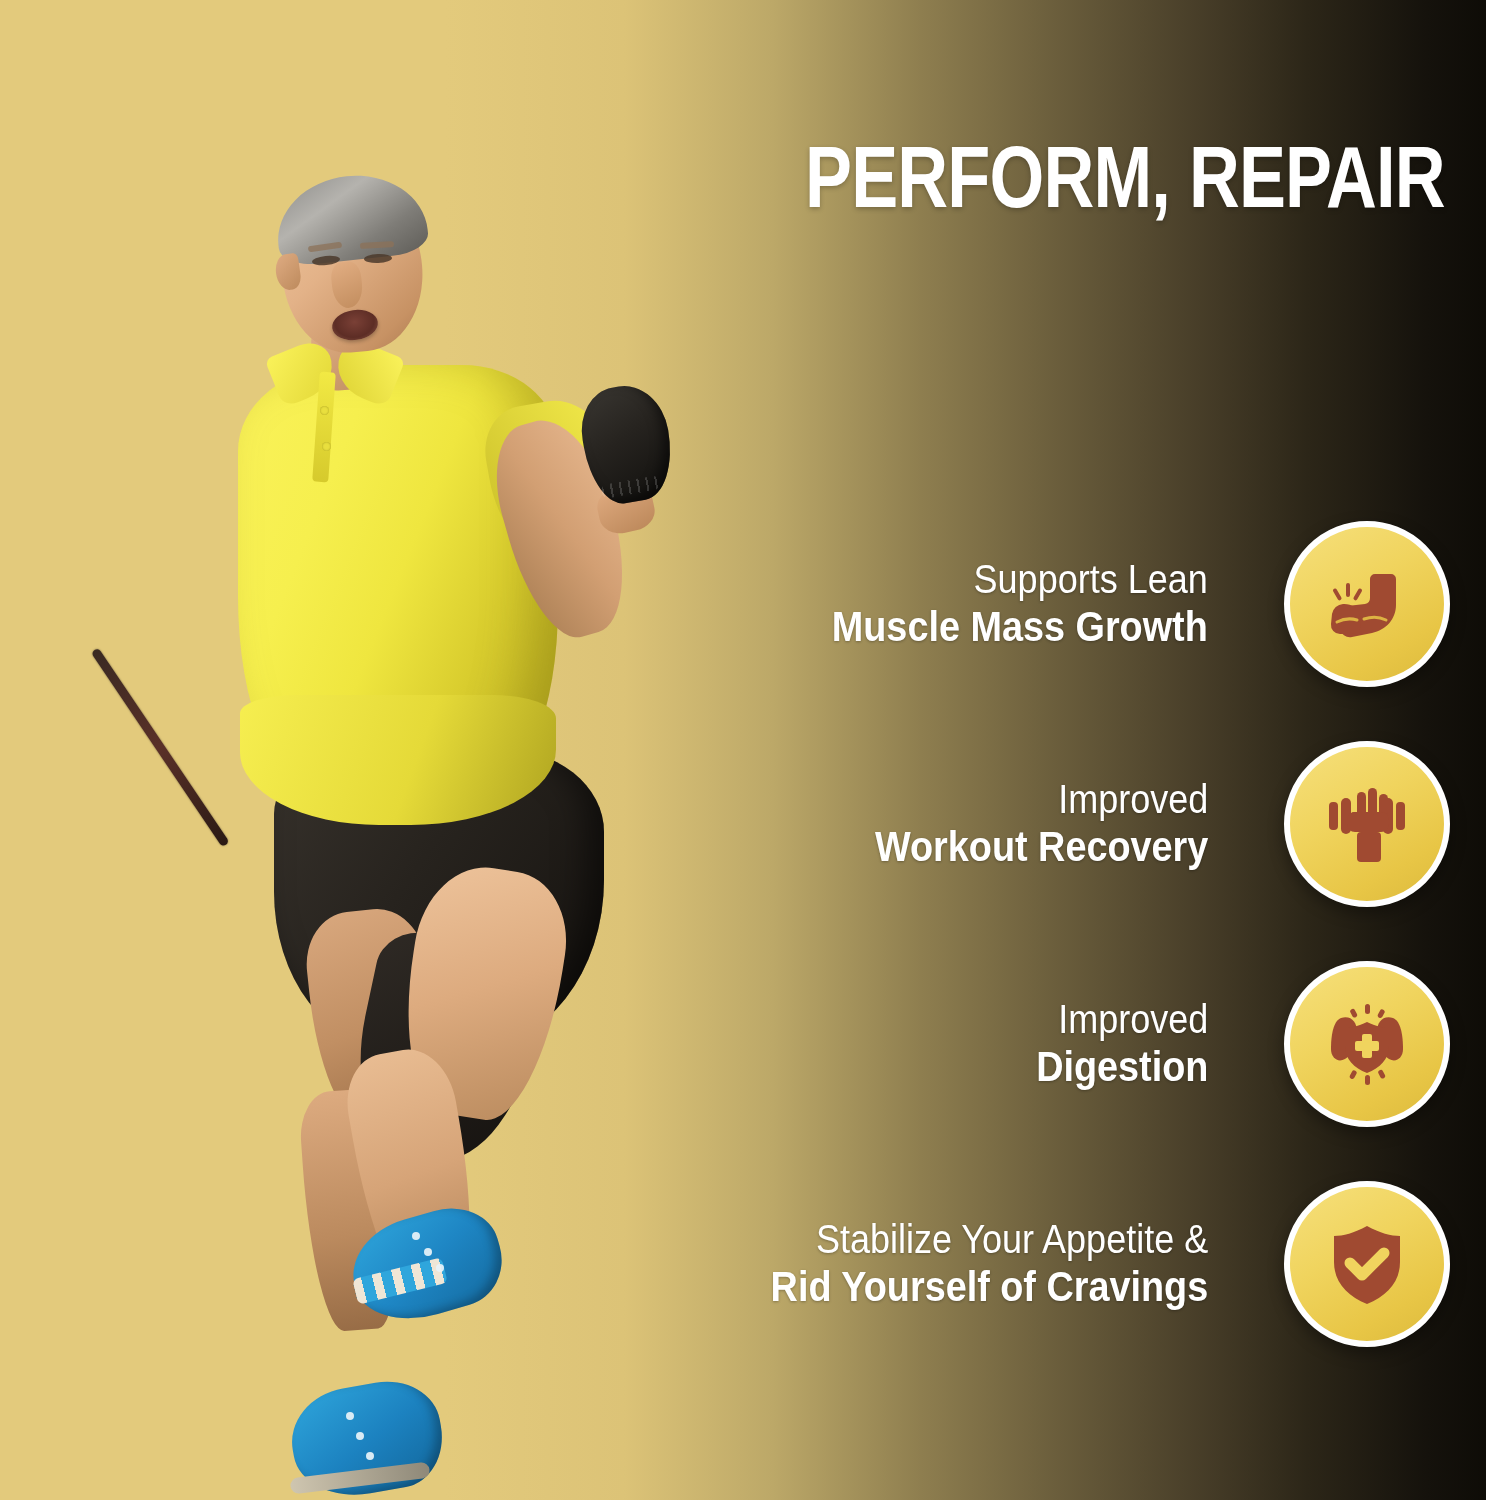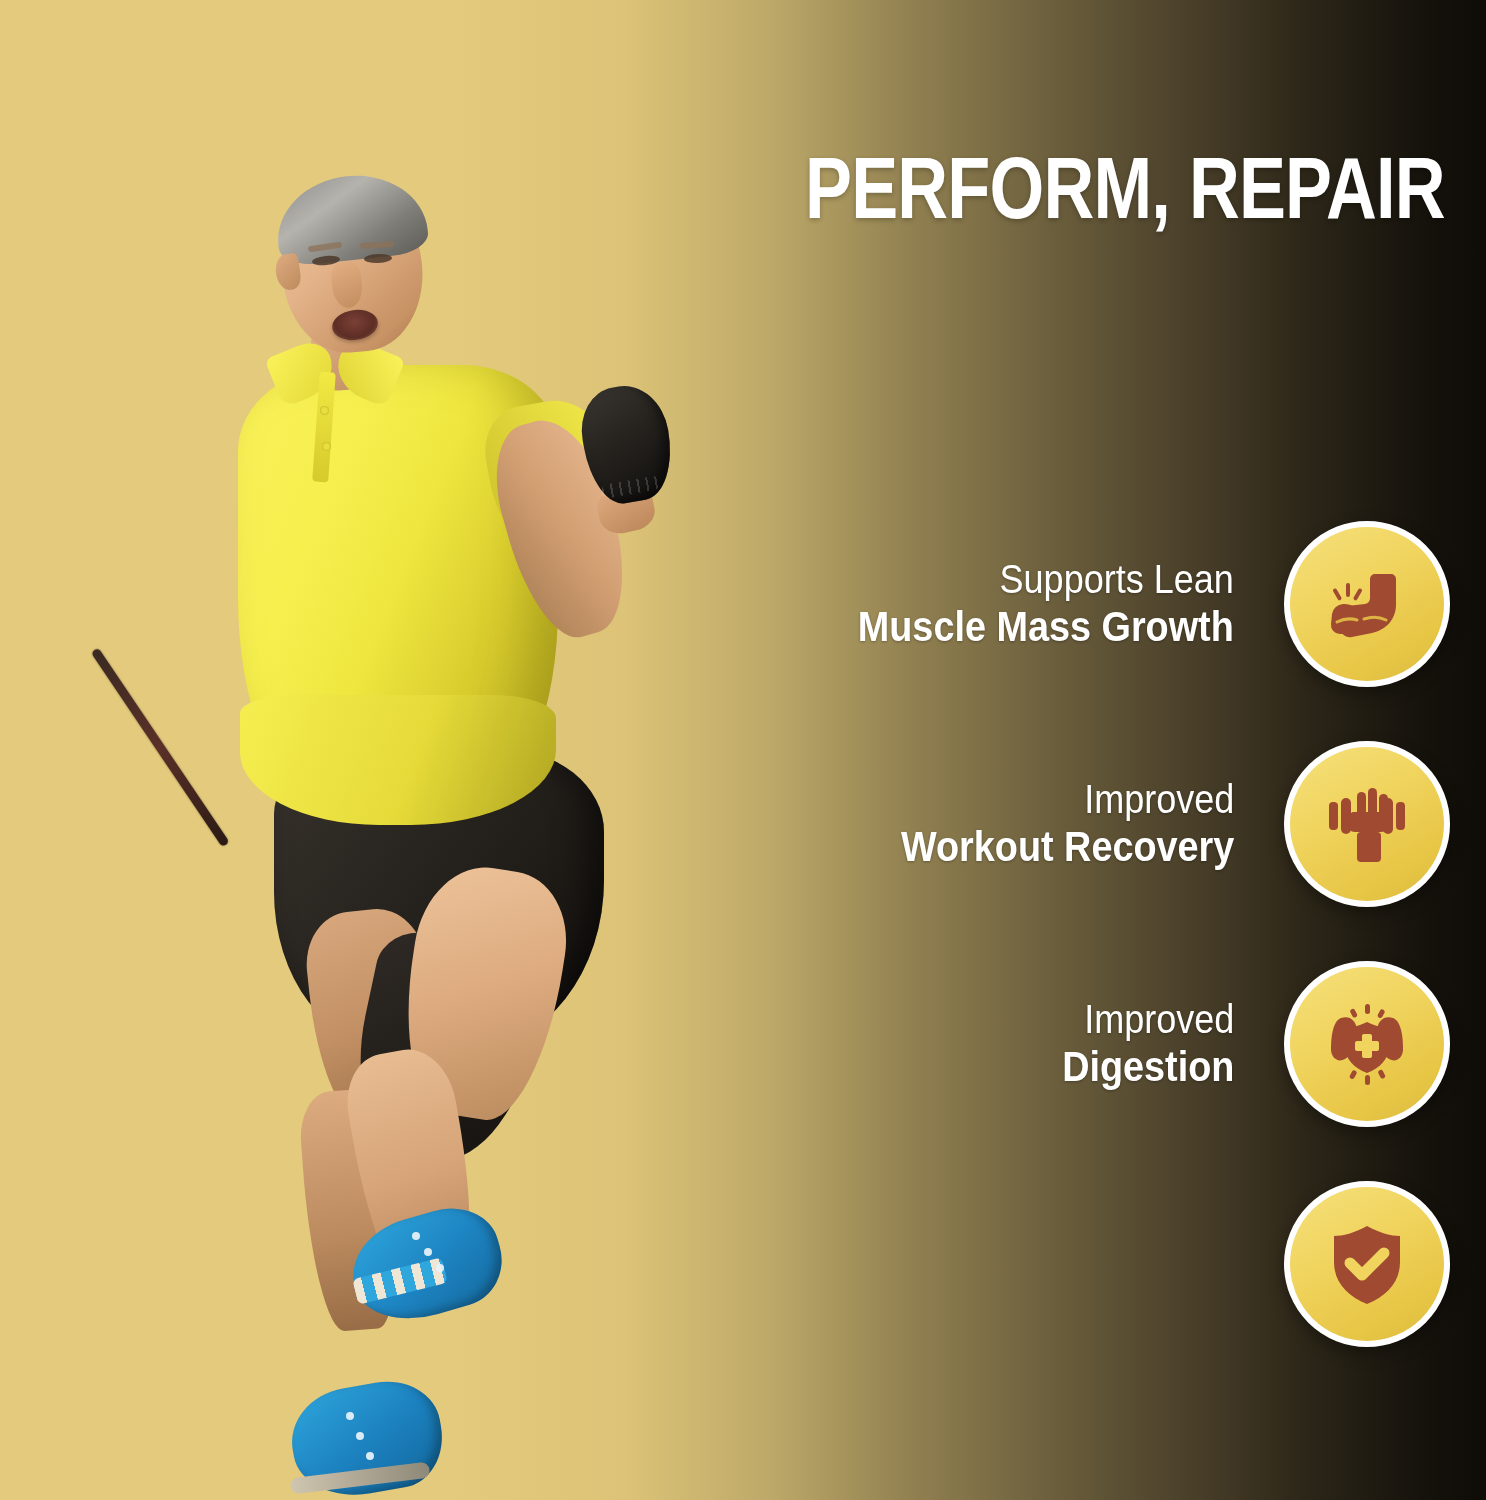--- a/index.html
+++ b/index.html
@@ -270,21 +270,21 @@
     transform:rotate(-7deg);
   }
   .lace{
     background:#e9f3f8; border-radius:50%;
     width:8px; height:8px; opacity:.92;
   }
 
   
   #headline-block{
     position:absolute;
-    right:41px; top:143px;
+    right:41px; top:132px;
     text-align:right;
   }
   #headline-line1{
     font-size:88px;
     font-weight:bold;
     color:#FFFFFF;
     letter-spacing:-1px;
     line-height:1.02;
     transform:scaleX(.80);
     transform-origin:right center;
@@ -311,21 +311,21 @@
   
   #benefits{
     position:absolute;
     right:36px; top:516px;
     width:720px;
   }
   .benefit-row{
     display:flex;
     align-items:center;
     justify-content:flex-end;
-    gap:50px;
+    gap:76px;
     height:176px;
     margin-bottom:44px;
   }
   .benefit-row:last-child{ margin-bottom:0; }
 
   .benefit-text{
     text-align:right;
     color:#FFFFFF;
     line-height:1.14;
   }
@@ -492,20 +492,24 @@
               <rect x="46" y="79" width="5" height="10" rx="2.5"></rect>
               <rect x="32" y="74" width="5" height="9" rx="2.5" transform="rotate(28 34 78)"></rect>
               <rect x="60" y="74" width="5" height="9" rx="2.5" transform="rotate(-28 62 78)"></rect>
             </g>
           </svg>
         </span>
       </div>
     </div>
 
     <div class="benefit-row">
+      <div class="benefit-text">
+        <span class="benefit-line1">Stabilize Your Appetite &amp;</span>
+        <span class="benefit-line2">Rid Yourself of Cravings</span>
+      </div>
       <div class="benefit-icon-circle">
         <span>
           <svg width="96" height="96" viewBox="0 0 96 96">
             <path d="M48 10 c13 7 24 10 33 10 v26 c0 20 -13 34 -33 42 c-20 -8 -33 -22 -33 -42 v-26 c9 0 20 -3 33 -10 z" fill="#A04A31"></path>
             <path d="M31 47 l12 12 l22 -22" stroke="#F0D45E" stroke-width="11" fill="none" stroke-linecap="round" stroke-linejoin="round"></path>
           </svg>
         </span>
       </div>
     </div>
 

